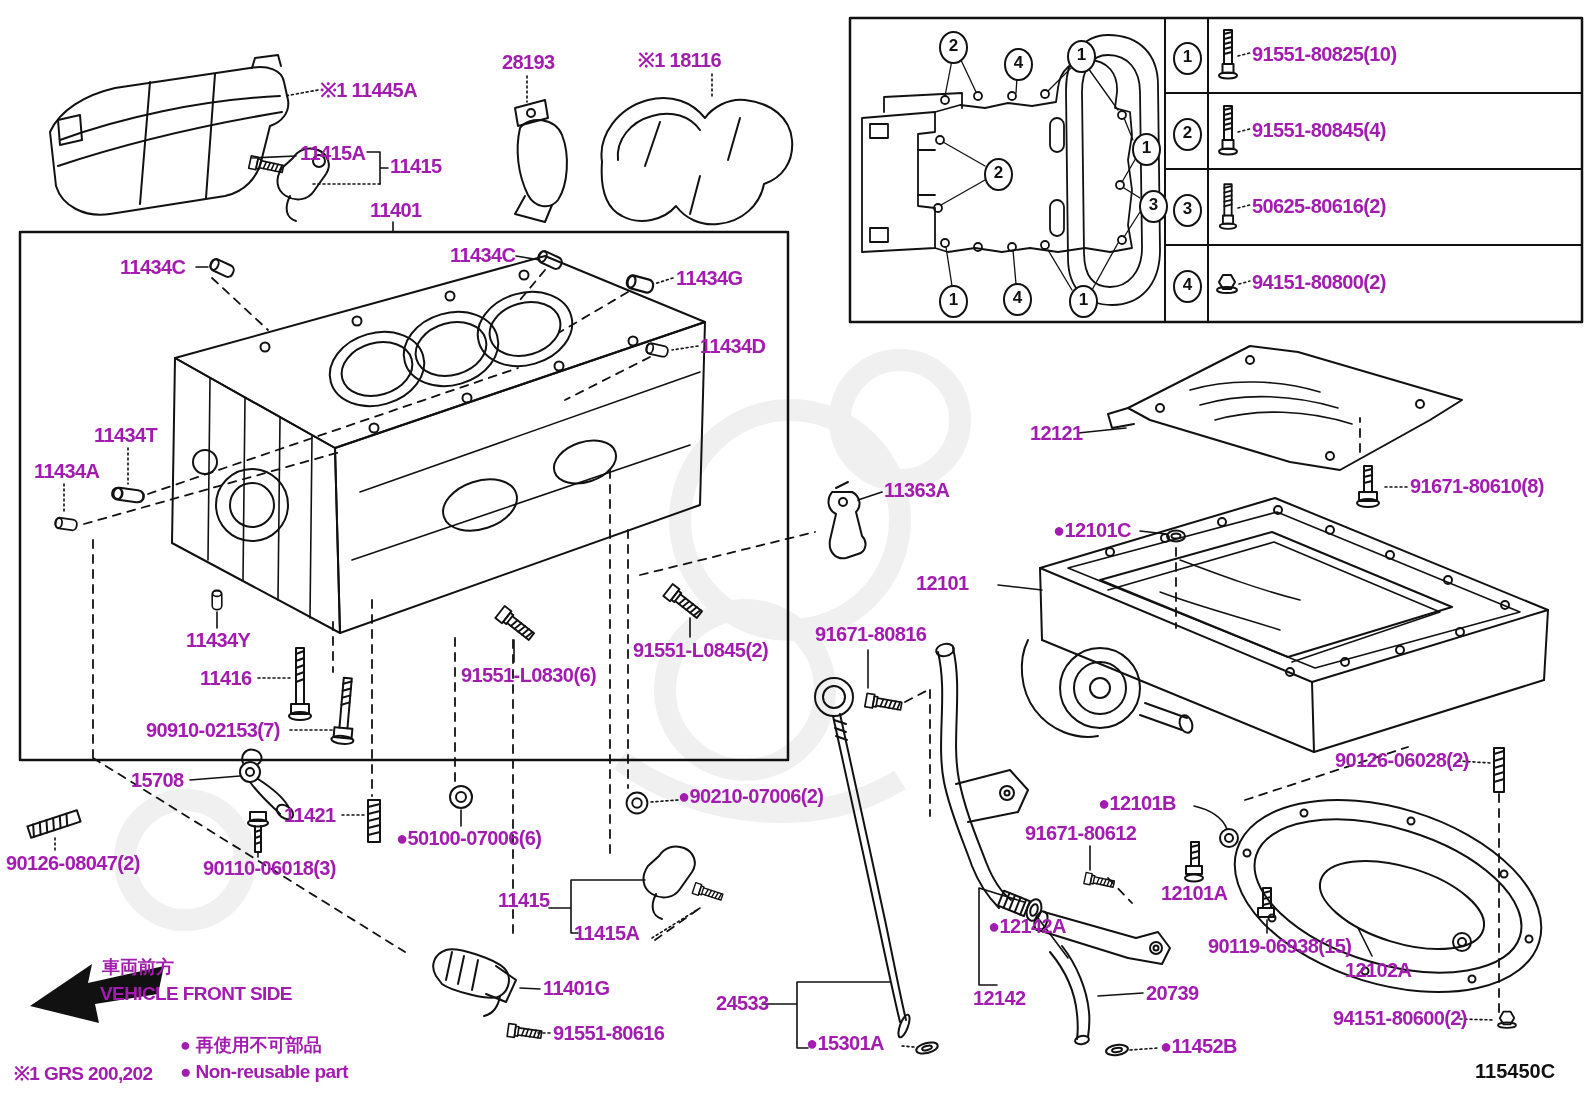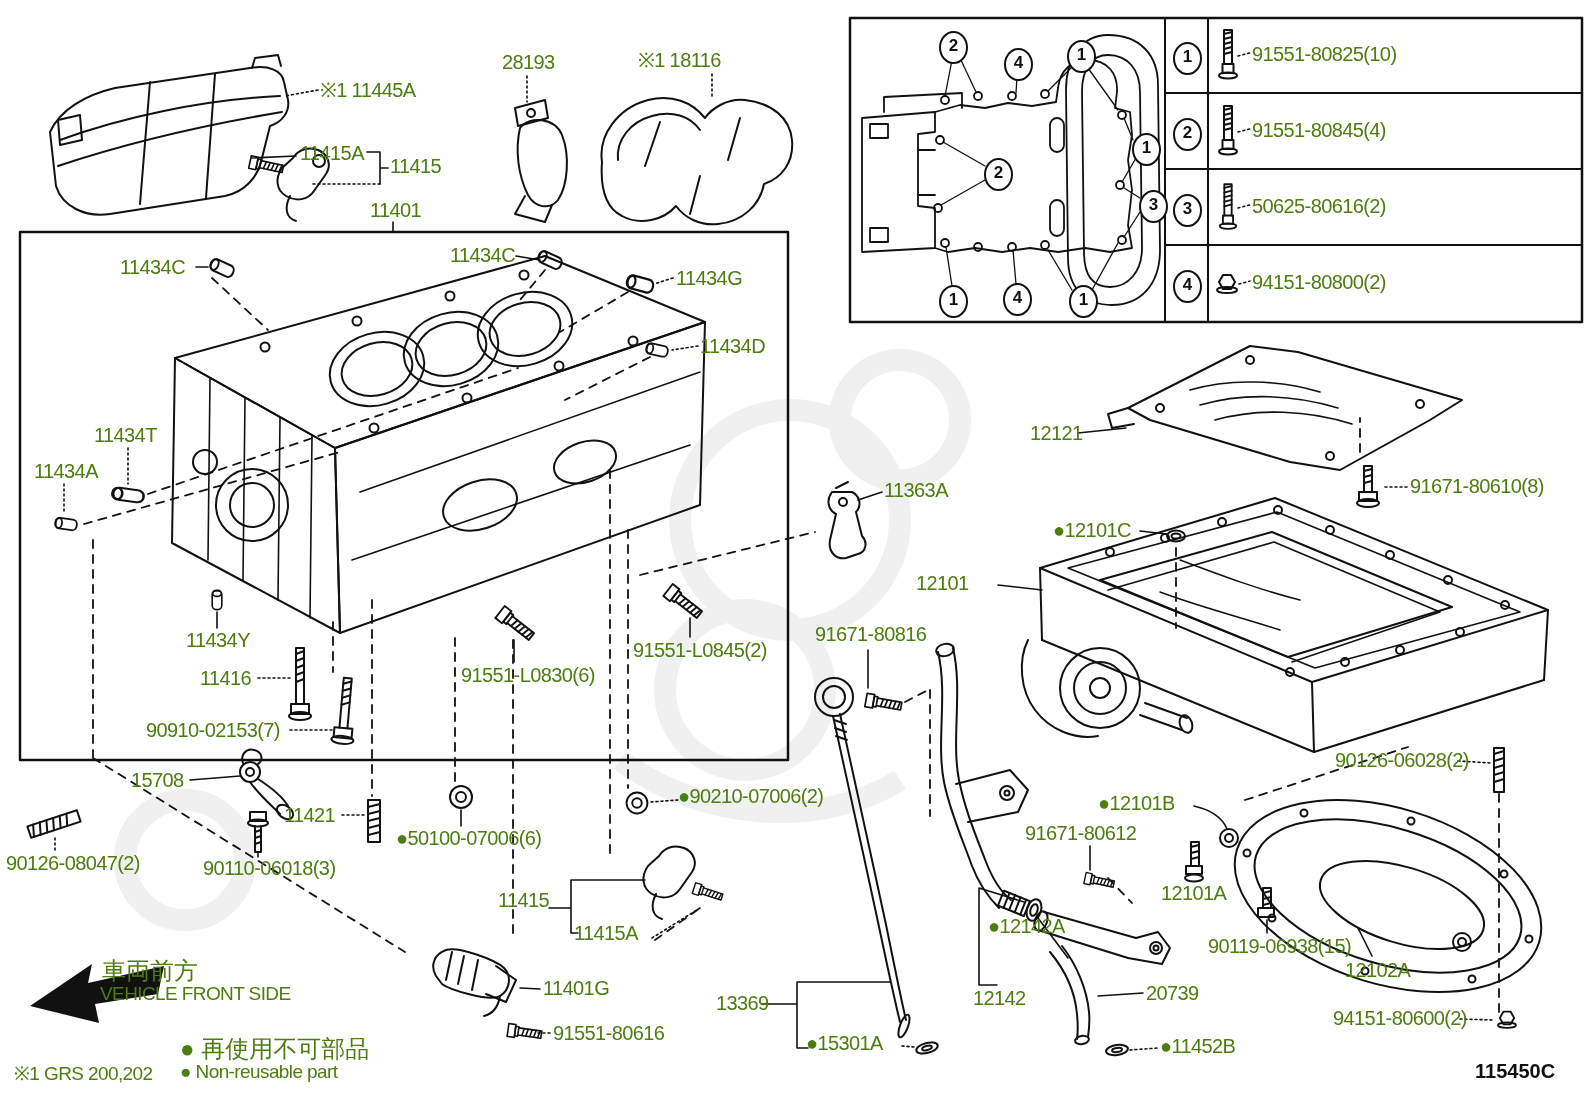--- a/index.html
+++ b/index.html
@@ -1,22 +1,22 @@
 <!DOCTYPE html>
 <html><head>
 <meta charset="utf-8">
 <style>
   html,body{margin:0;padding:0;background:#fff}
   .canvas{position:relative;width:1592px;height:1099px;background:#fff;overflow:hidden;
           font-family:"Liberation Sans",sans-serif;color:#111}
   .canvas svg{position:absolute;left:0;top:0}
-  .lbl{position:absolute;font-weight:400;font-size:20px;line-height:1.05;
-       letter-spacing:-0.6px;white-space:nowrap;color:#4d7c0f}
+  .lbl{position:absolute;font-weight:700;font-size:20px;line-height:1.05;
+       letter-spacing:-0.6px;white-space:nowrap;color:#a21caf}
   .sm{font-size:19px}
-  .jp{font-size:24px;letter-spacing:0}
+  .jp{font-size:18px;letter-spacing:0}
   .callout{position:absolute;width:25px;height:29px;border:2.5px solid #111;border-radius:50%;
            background:#fff;text-align:center;font-weight:700;font-size:17px;line-height:26px;color:#111}
   .code{position:absolute;font-weight:700;font-size:20px;letter-spacing:0}
 </style>
 </head>
 <body>
 
 <div class="canvas">
 
 <svg width="1592" height="1099" viewBox="0 0 1592 1099">
@@ -498,21 +498,21 @@
 <div class="lbl" style="left:131px;top:770px">15708</div>
 <div class="lbl" style="left:284px;top:805px">11421</div>
 <div class="lbl" style="left:6px;top:853px">90126-08047(2)</div>
 <div class="lbl" style="left:203px;top:858px">90110-06018(3)</div>
 <div class="lbl" style="left:396px;top:828px">●50100-07006(6)</div>
 <div class="lbl" style="left:678px;top:786px">●90210-07006(2)</div>
 <div class="lbl" style="left:498px;top:890px">11415</div>
 <div class="lbl" style="left:574px;top:923px">11415A</div>
 <div class="lbl" style="left:543px;top:978px">11401G</div>
 <div class="lbl" style="left:553px;top:1023px">91551-80616</div>
-<div class="lbl" style="left:716px;top:993px">13369</div>
+<div class="lbl" style="left:716px;top:993px">24533</div>
 <div class="lbl" style="left:806px;top:1033px">●15301A</div>
 <div class="lbl" style="left:988px;top:916px">●12142A</div>
 <div class="lbl" style="left:973px;top:988px">12142</div>
 <div class="lbl" style="left:1146px;top:983px">20739</div>
 <div class="lbl" style="left:1160px;top:1036px">●11452B</div>
 
 <div class="callout" style="left:1173px;top:42px">1</div>
 <div class="callout" style="left:1173px;top:118px">2</div>
 <div class="callout" style="left:1173px;top:194px">3</div>
 <div class="callout" style="left:1173px;top:270px">4</div>

